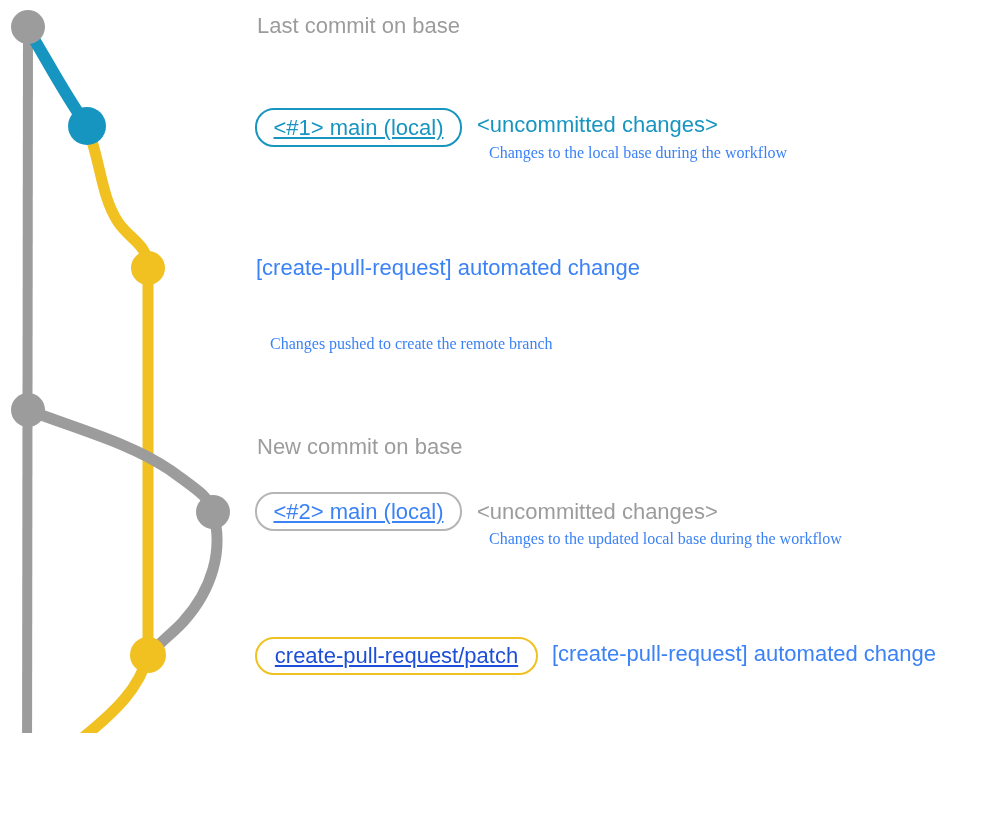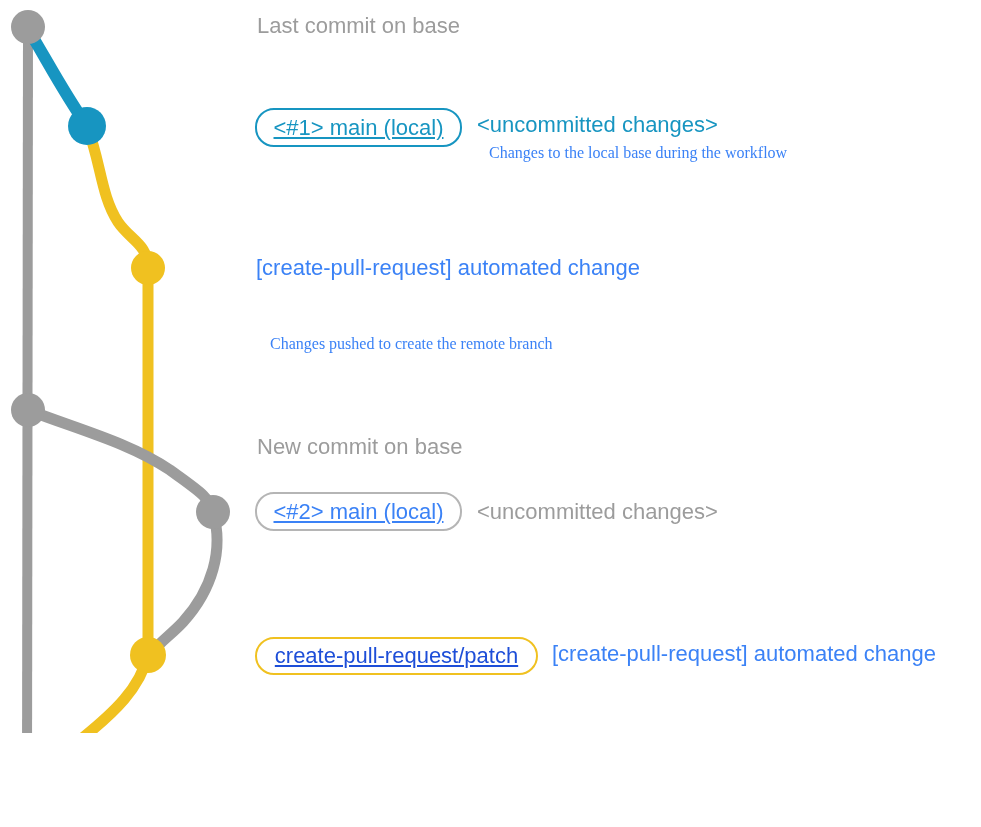--- a/index.html
+++ b/index.html
@@ -83,19 +83,20 @@
   <div class="abs title-blue" style="left:477px; top:112px;">&lt;uncommitted changes&gt;</div>
   <div class="abs note-serif" style="left:489px; top:144px;">Changes to the local base during the workflow</div>
 
   <div class="abs title-yellow" style="left:256px; top:255px;">[create-pull-request] automated change</div>
   <div class="abs note-serif" style="left:270px; top:287px;margin-top:48px;">Changes pushed to create the remote branch</div>
 
   <div class="abs caption-gray" style="left:257px; top:398px;margin-top:36px;">New commit on base</div>
 
   <div class="ref-box box-gray" style="left:255px; top:492px; width:207px; height:39px;">&lt;#2&gt; main (local)</div>
   <div class="abs caption-gray" style="left:477px; top:499px;">&lt;uncommitted changes&gt;</div>
+  <div class="abs note-serif" style="left:489px; top:530px;">Changes to the updated local base during the workflow</div>
 
   <div class="ref-box box-yellow" style="left:255px; top:637px; width:283px; height:38px;">create-pull-request/patch</div>
   <div class="abs title-yellow" style="left:552px; top:641px;">[create-pull-request] automated change</div>
 
   <div class="ref-box box-gray" style="left:255px; top:780px; width:78px; height:39px;">force</div>
 
 </div>
 
 </body></html>

